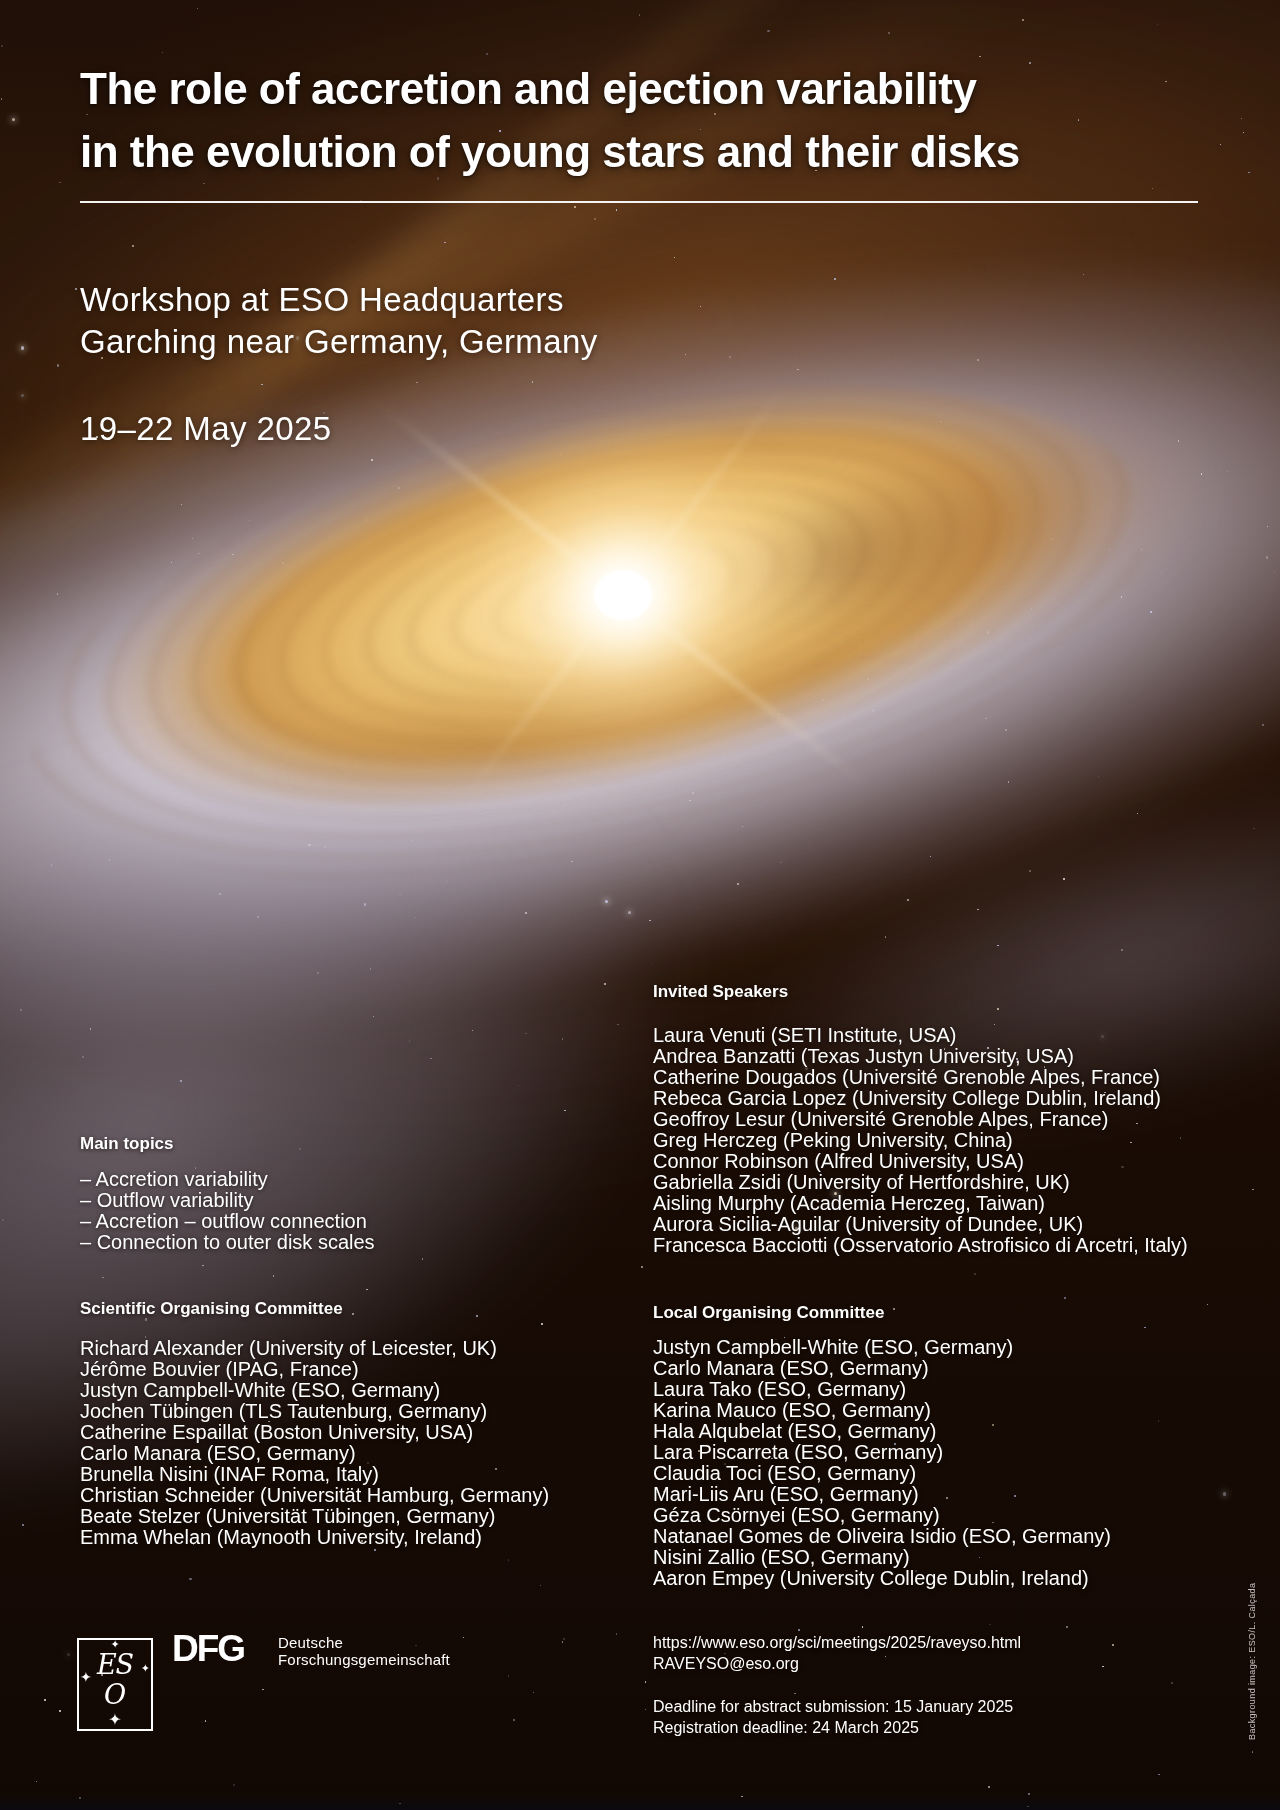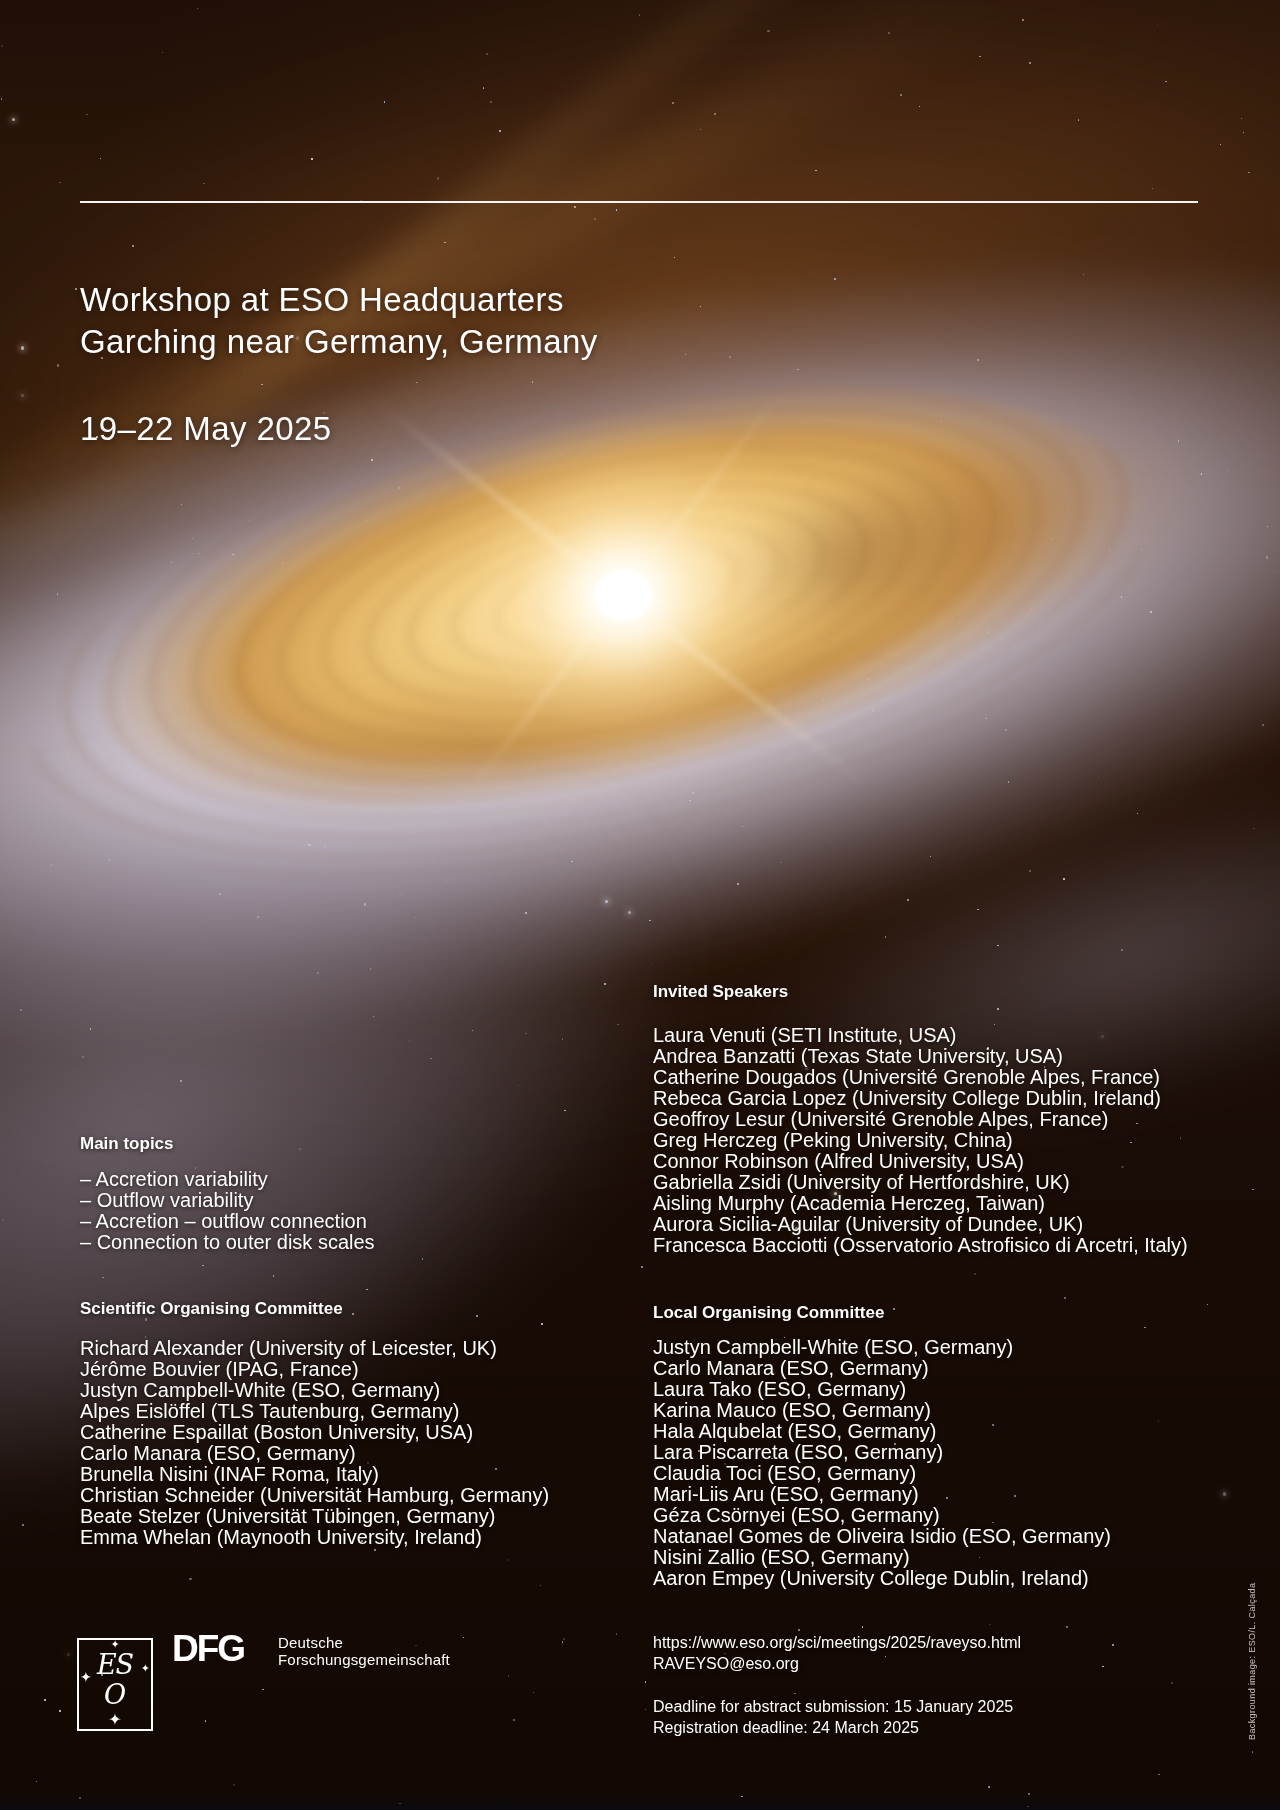--- a/index.html
+++ b/index.html
@@ -429,57 +429,61 @@
     <div class="blob patch-brown"></div>
     <div class="blob patch-lane"></div>
     <div class="blob star-glow"></div>
     <div class="core-ray-a"></div>
     <div class="core-ray-b"></div>
     <div class="star-core"></div>
     <div class="bottom-strip"></div>
   </div>
 
   <div class="content">
+    <div class="abs title">
+      <div>The role of accretion and ejection variability</div>
+      <div>in the evolution of young stars and their disks</div>
+    </div>
     <div class="abs title-rule"></div>
 
     <div class="abs venue">
       <div>Workshop at ESO Headquarters</div>
       <div>Garching near Germany, Germany</div>
     </div>
     <div class="abs date">19–22 May 2025</div>
 
     <div class="abs sec-heading h-main-topics">Main topics</div>
     <div class="abs sec-list l-main-topics">
         <div class="txt-line">– Accretion variability</div>
         <div class="txt-line">– Outflow variability</div>
         <div class="txt-line">– Accretion – outflow connection</div>
         <div class="txt-line">– Connection to outer disk scales</div>
       </div>
 
     <div class="abs sec-heading h-speakers">Invited Speakers</div>
     <div class="abs sec-list l-speakers">
         <div class="txt-line">Laura Venuti (SETI Institute, USA)</div>
-        <div class="txt-line">Andrea Banzatti (Texas State University, USA)</div>
+        <div class="txt-line">Andrea Banzatti (Texas Justyn University, USA)</div>
         <div class="txt-line">Catherine Dougados (Université Grenoble Alpes, France)</div>
         <div class="txt-line">Rebeca Garcia Lopez (University College Dublin, Ireland)</div>
         <div class="txt-line">Geoffroy Lesur (Université Grenoble Alpes, France)</div>
         <div class="txt-line">Greg Herczeg (Peking University, China)</div>
         <div class="txt-line">Connor Robinson (Alfred University, USA)</div>
         <div class="txt-line">Gabriella Zsidi (University of Hertfordshire, UK)</div>
         <div class="txt-line">Aisling Murphy (Academia Herczeg, Taiwan)</div>
         <div class="txt-line">Aurora Sicilia-Aguilar (University of Dundee, UK)</div>
         <div class="txt-line">Francesca Bacciotti (Osservatorio Astrofisico di Arcetri, Italy)</div>
       </div>
 
     <div class="abs sec-heading h-soc">Scientific Organising Committee</div>
     <div class="abs sec-list l-soc">
         <div class="txt-line">Richard Alexander (University of Leicester, UK)</div>
         <div class="txt-line">Jérôme Bouvier (IPAG, France)</div>
         <div class="txt-line">Justyn Campbell-White (ESO, Germany)</div>
-        <div class="txt-line">Alpes Eislöffel (TLS Tautenburg, Germany)</div>
+        <div class="txt-line">Jochen Tübingen (TLS Tautenburg, Germany)</div>
         <div class="txt-line">Catherine Espaillat (Boston University, USA)</div>
         <div class="txt-line">Carlo Manara (ESO, Germany)</div>
         <div class="txt-line">Brunella Nisini (INAF Roma, Italy)</div>
         <div class="txt-line">Christian Schneider (Universität Hamburg, Germany)</div>
         <div class="txt-line">Beate Stelzer (Universität Tübingen, Germany)</div>
         <div class="txt-line">Emma Whelan (Maynooth University, Ireland)</div>
       </div>
 
     <div class="abs sec-heading h-loc">Local Organising Committee</div>
     <div class="abs sec-list l-loc">

